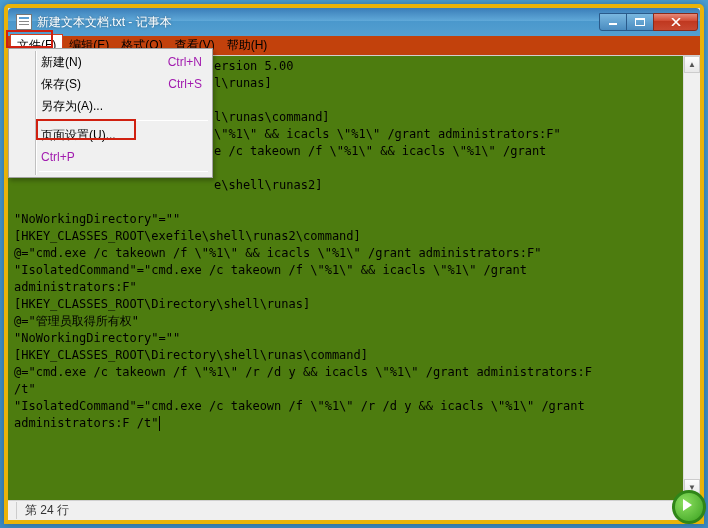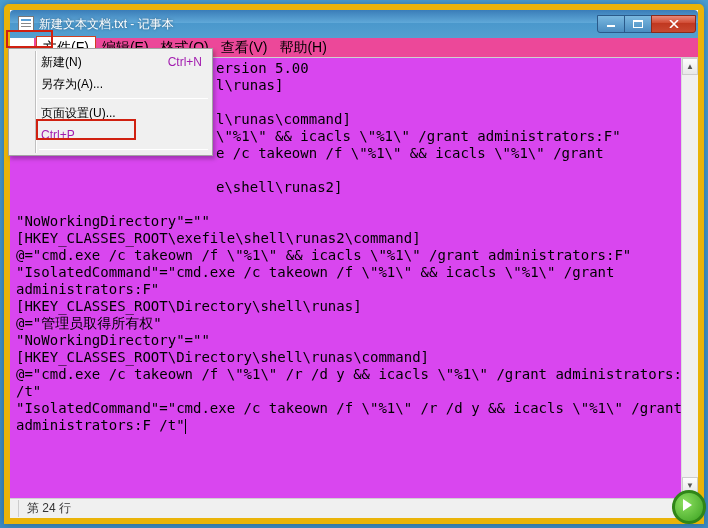--- a/index.html
+++ b/index.html
@@ -12,21 +12,21 @@
   position: relative;
   overflow: hidden;
 }
 .window {
   position: absolute;
   top: 4px;
   left: 4px;
   right: 4px;
   bottom: 4px;
   background: #fff;
-  border: 6px solid #eab308;
+  border: 4px solid #eab308;
   border-radius: 5px 5px 0 0;
   display: flex;
   flex-direction: column;
   box-shadow: 0 0 8px rgba(0,0,0,0.3);
 }
 .titlebar {
   height: 28px;
   background: linear-gradient(to bottom, #3a7db8 0%, #5fa8d8 45%, #4a98cc 46%, #549fd0 100%);
   border-radius: 4px 4px 0 0;
   display: flex;
@@ -73,42 +73,41 @@
 .winbtn.min { background: linear-gradient(to bottom, #7ab8e0, #4a8cc0); border-radius: 0 0 0 3px; }
 .winbtn.max { background: linear-gradient(to bottom, #7ab8e0, #4a8cc0); }
 .winbtn.close {
   width: 45px;
   background: linear-gradient(to bottom, #e68a7a, #d04830 45%, #c03820 46%, #c84830);
   border-color: #8a2a1a;
   border-radius: 0 0 3px 0;
 }
 .menubar {
   height: 20px;
-  background: #ec4899;
+  background: #c2410c;
   border-bottom: 1px solid #d0d0d0;
   display: flex;
   padding: 0 2px;
   align-items: center;
-  font-size: 14px;
-  margin-left: 24px;
+  font-size: 12px;
 }
 .menubar .mi {
   padding: 2px 6px;
   cursor: default;
 }
 .menubar .mi.active {
   border: 1px solid #d04020;
   background: #fff;
 }
 .editor {
   flex: 1;
-  background: #d946ef;
+  background: #4d7c0f;
   padding: 2px 6px;
   font-family: "SimSun", "MS Gothic", monospace;
-  font-size: 14px;
+  font-size: 12px;
   line-height: 17px;
   white-space: pre;
   overflow: hidden;
   color: #000;
   position: relative;
 }
 .caret {
   display: inline-block;
   width: 1px;
   height: 15px;
@@ -280,20 +279,24 @@
     <div class="seg">第 24 行</div>
   </div>
 </div>
 
 <div class="dropdown">
   <div class="row">
     <span class="lbl">新建(N)</span>
     <span class="sc">Ctrl+N</span>
   </div>
   <div class="row">
+    <span class="lbl">保存(S)</span>
+    <span class="sc">Ctrl+S</span>
+  </div>
+  <div class="row">
     <span class="lbl">另存为(A)...</span>
     <span class="sc"></span>
   </div>
   <div class="sep"></div>
   <div class="row">
     <span class="lbl">页面设置(U)...</span>
     <span class="sc"></span>
   </div>
   <div class="row">
     <span class="sc">Ctrl+P</span>

